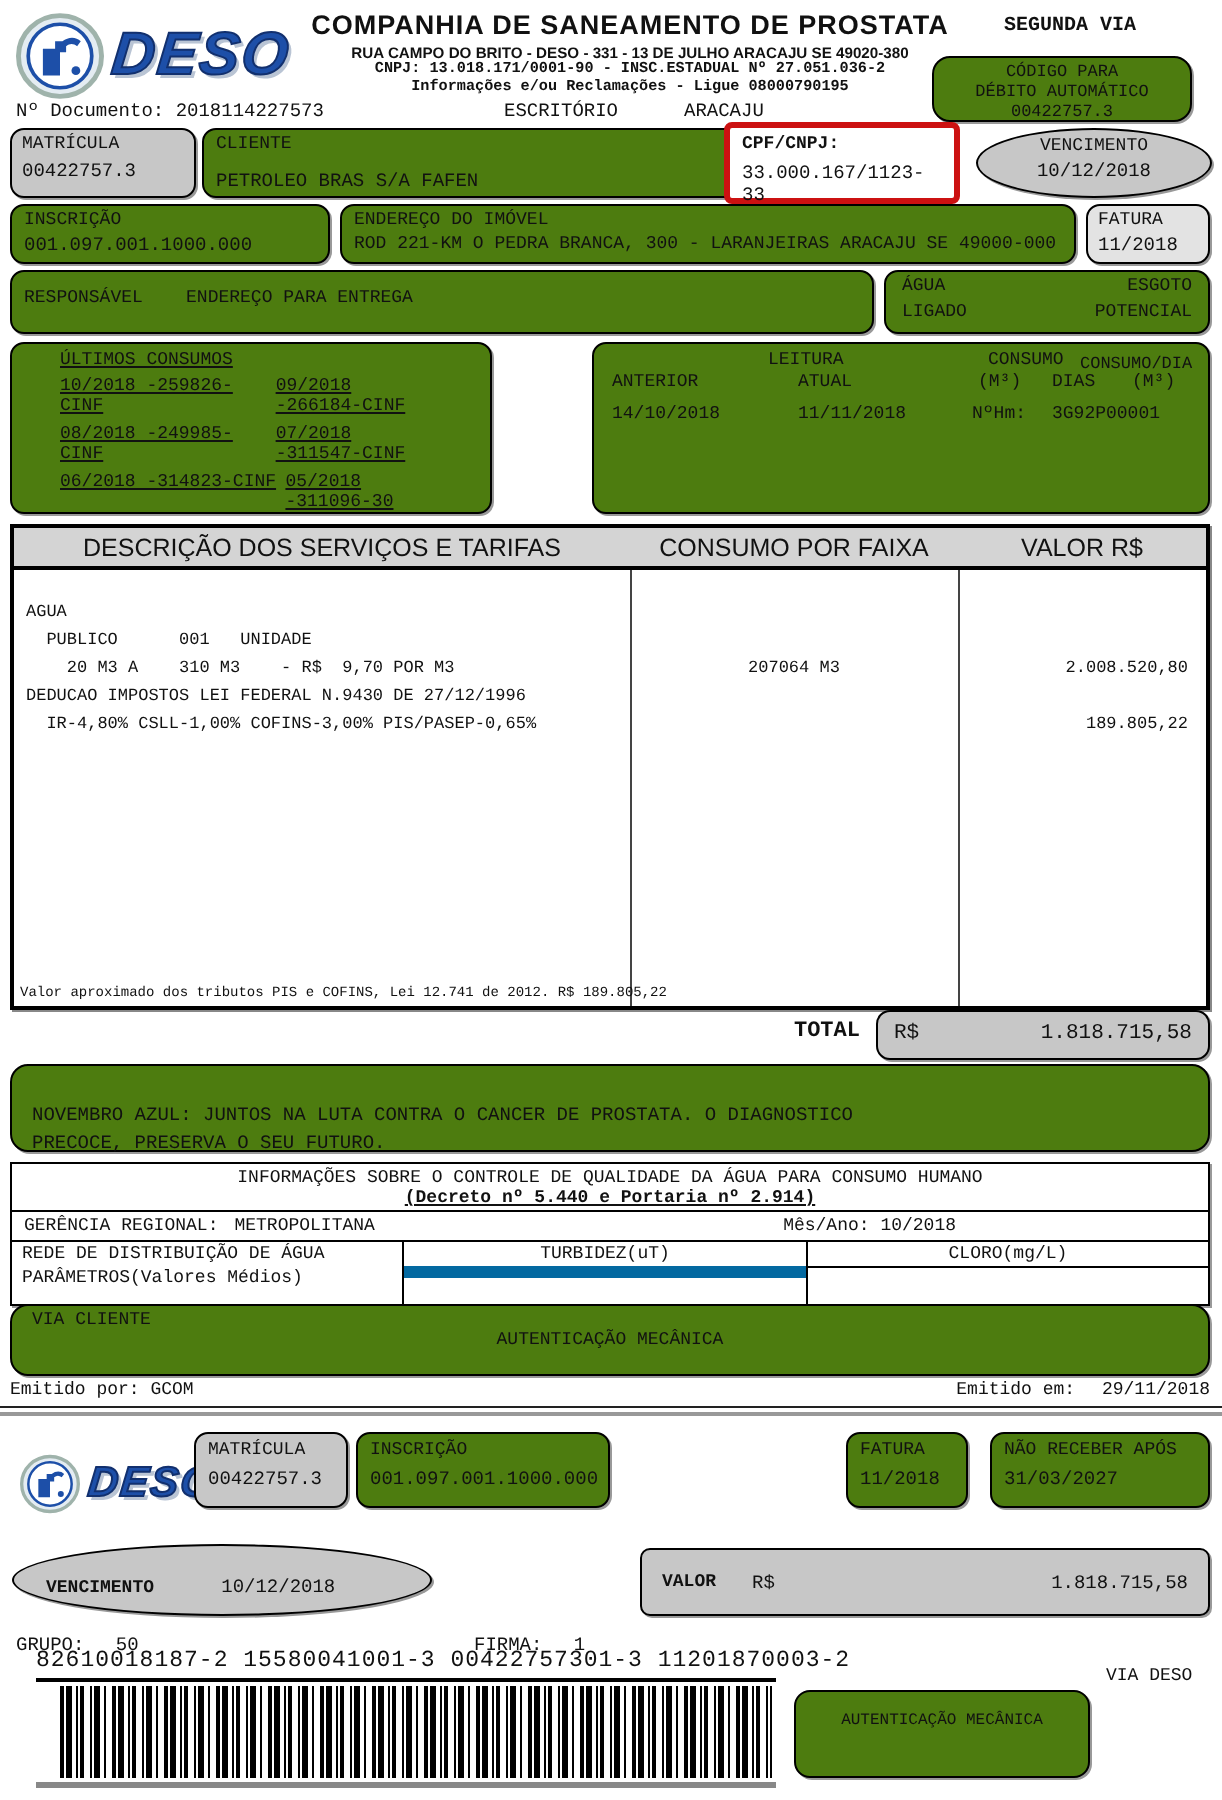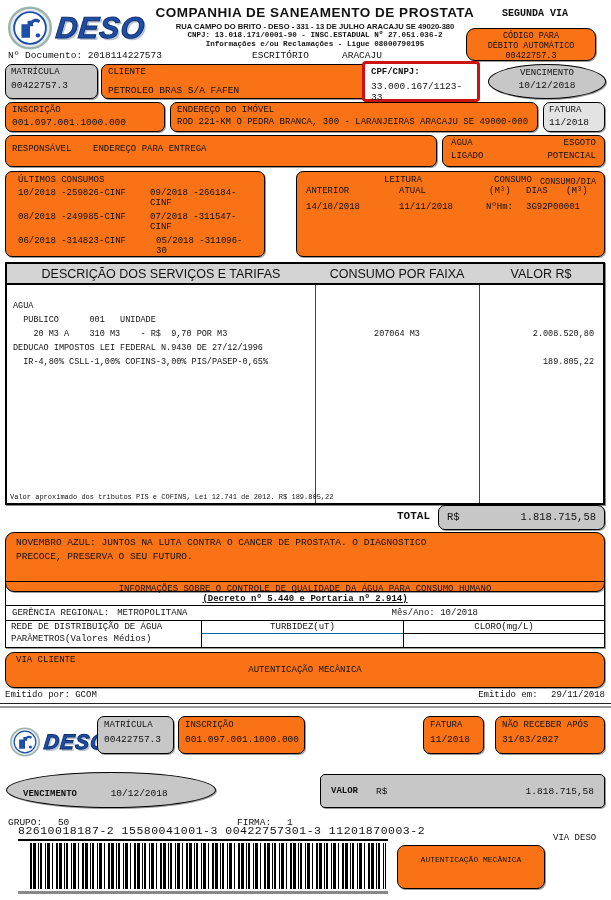--- a/index.html
+++ b/index.html
@@ -3,21 +3,21 @@
 <meta charset="utf-8">
 <style>
   * { margin:0; padding:0; box-sizing:border-box; }
   html,body { background:#fff; }
   body { font-family:"Liberation Mono","DejaVu Sans Mono",monospace; color:#111; }
   .page { position:relative; width:611px; height:900px; background:#fff; overflow:hidden; margin:0 auto; }
   .abs { position:absolute; }
   .pre { white-space:pre; }
   .sans { font-family:"Liberation Sans","DejaVu Sans",sans-serif; }
   .b { font-weight:bold; }
-  .box { border:1px solid #000; border-radius:7px; background:#f97316; box-shadow:1px 1px 0 #999; }
+  .box { border:1px solid #000; border-radius:7px; background:#4d7c0f; box-shadow:1px 1px 0 #999; }
   .gray { background:#c7c7c7; }
   .lgray { background:#e3e3e3; }
   .lbl { font-size:9px; letter-spacing:0px; }
   .val { font-size:9.5px; }
   .ell { border:1px solid #000; border-radius:50%; background:#c7c7c7; box-shadow:1px 1px 0 #999; }
 
   
   .logo { display:flex; align-items:center; gap:4px; }
   .logo-text { font-family:"Liberation Sans","DejaVu Sans",sans-serif; font-style:italic; font-weight:bold;
                color:#1d4fa8; -webkit-text-stroke:1px #12306e; letter-spacing:1px;
@@ -121,21 +121,21 @@
     <div style="display:flex; justify-content:space-between;">
       <span class="lbl">ÁGUA</span>
       <span class="lbl">ESGOTO</span>
     </div>
     <div style="display:flex; justify-content:space-between; margin-top:3px;">
       <span class="lbl">LIGADO</span>
       <span class="lbl">POTENCIAL</span>
     </div>
   </div>
 
-  <div class="abs box" style="left:5px; top:171px; width:260px; height:86px; padding:3px 12px;">
+  <div class="abs box" style="left:5px; top:171px; width:241px; height:86px; padding:3px 24px;text-decoration:underline;">
     <div class="lbl">ÚLTIMOS CONSUMOS</div>
     <div style="display:flex; margin-top:3px;">
       <span class="lbl" style="width:140px;">10/2018 -259826-CINF</span>
       <span class="lbl">09/2018 -266184-CINF</span>
     </div>
     <div style="display:flex; margin-top:4px;">
       <span class="lbl" style="width:140px;">08/2018 -249985-CINF</span>
       <span class="lbl">07/2018 -311547-CINF</span>
     </div>
     <div style="display:flex; margin-top:4px;">
@@ -215,21 +215,21 @@
       <div class="svc-note">Valor aproximado dos tributos PIS e COFINS, Lei 12.741 de 2012. R$ 189.805,22</div>
     </div>
   </div>
 
   <div class="abs b" style="left:370px; top:510px; width:60px; text-align:right; font-size:11px;">TOTAL</div>
   <div class="abs box gray" style="left:438px; top:505px; width:167px; height:25px; padding:5px 8px; display:flex; justify-content:space-between;">
     <span style="font-size:10.5px;">R$</span>
     <span style="font-size:10.5px;">1.818.715,58</span>
   </div>
 
-  <div class="abs box" style="left:5px; top:532px; width:600px; height:60px; padding:4px 10px; border-radius:9px;">
+  <div class="abs box" style="left:5px; top:532px; width:600px; height:44px; padding:19px 10px; border-radius:9px;">
     <div style="font-size:9.5px;">NOVEMBRO AZUL: JUNTOS NA LUTA CONTRA O CANCER DE PROSTATA. O DIAGNOSTICO</div>
     <div style="font-size:9.5px; margin-top:3px;">PRECOCE, PRESERVA O SEU FUTURO.</div>
   </div>
 
   <div class="abs" style="left:5px; top:581px; width:600px; border:1px solid #000; box-shadow:1px 1px 0 #999;">
     <div style="text-align:center; font-size:9px; padding-top:2px;">INFORMAÇÕES SOBRE O CONTROLE DE QUALIDADE DA ÁGUA PARA CONSUMO HUMANO</div>
     <div class="b" style="text-align:center; font-size:9px; text-decoration:underline; padding-bottom:1px; border-bottom:1px solid #000;">(Decreto nº 5.440 e Portaria nº 2.914)</div>
     <div style="display:flex; font-size:9px; padding:2px 6px; border-bottom:1px solid #000;">
       <span>GERÊNCIA REGIONAL:</span>
       <span style="margin-left:8px;">METROPOLITANA</span>
@@ -237,21 +237,21 @@
         <span>Mês/Ano:</span>
         <span>10/2018</span>
       </span>
     </div>
     <div style="display:flex;">
       <div style="width:196px; border-right:1px solid #000; font-size:9px; padding:1px 5px;">
         <div>REDE DE DISTRIBUIÇÃO DE ÁGUA</div>
         <div style="margin-top:2px;">PARÂMETROS(Valores Médios)</div>
       </div>
       <div style="width:202px; border-right:1px solid #000;">
-        <div style="text-align:center; font-size:9px; border-bottom:1px solid #0369a1; padding:1px 0;">TURBIDEZ(uT)</div>
+        <div style="text-align:center; font-size:9px; border-bottom:6px solid #0369a1; padding:1px 0;">TURBIDEZ(uT)</div>
         <div style="height:13px;"></div>
       </div>
       <div style="flex:1;">
         <div style="text-align:center; font-size:9px; border-bottom:1px solid #000; padding:1px 0;">CLORO(mg/L)</div>
         <div style="height:13px;"></div>
       </div>
     </div>
   </div>
 
   <div class="abs box" style="left:5px; top:652px; width:600px; height:36px; border-radius:9px; padding:2px 10px;">

